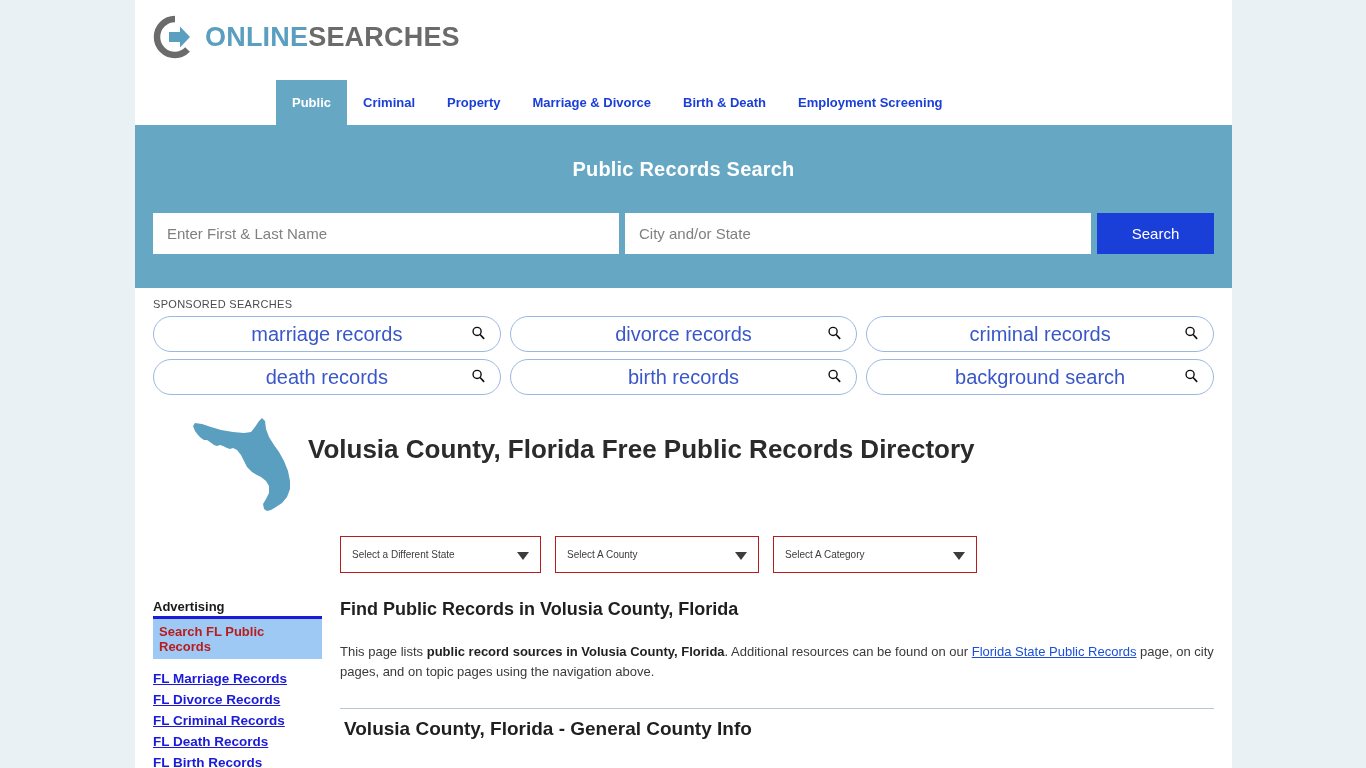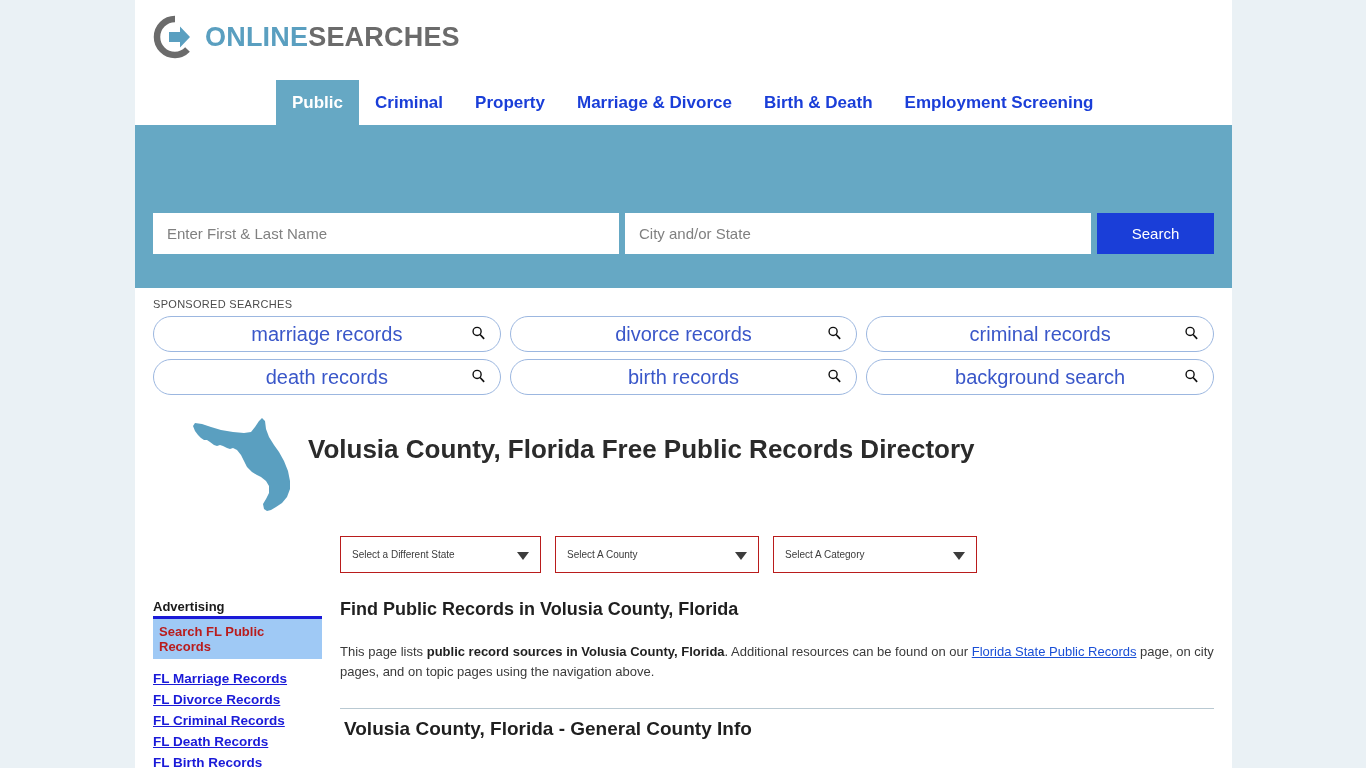--- a/index.html
+++ b/index.html
@@ -41,21 +41,21 @@
     height: 45px;
     display: flex;
     align-items: stretch;
     padding-left: 141px;
     background: #fff;
   }
   .nav-item {
     display: flex; align-items: center;
     padding: 0 16px;
     color: #1a3ed8;
-    font-size: 17px;
+    font-size: 13px;
     font-weight: bold;
     white-space: nowrap;
     cursor: pointer;
     text-decoration: none;
   }
   .nav-item.active {
     background: #66a8c4;
     color: #ffffff;
   }
 
@@ -271,20 +271,21 @@
     <nav class="nav">
       <a class="nav-item active">Public</a>
       <a class="nav-item">Criminal</a>
       <a class="nav-item">Property</a>
       <a class="nav-item">Marriage &amp; Divorce</a>
       <a class="nav-item">Birth &amp; Death</a>
       <a class="nav-item">Employment Screening</a>
     </nav>
 
     <section class="hero">
+      <div class="hero-title">Public Records Search</div>
       <div class="search-row">
         <input class="search-field field-name" type="text" placeholder="Enter First &amp; Last Name" style="">
         <input class="search-field field-city" type="text" placeholder="City and/or State" style="">
         <button class="search-btn">Search</button>
       </div>
     </section>
 
     <section class="sponsored">
       <div class="sponsored-label">SPONSORED SEARCHES</div>
       <div class="pill-grid">

